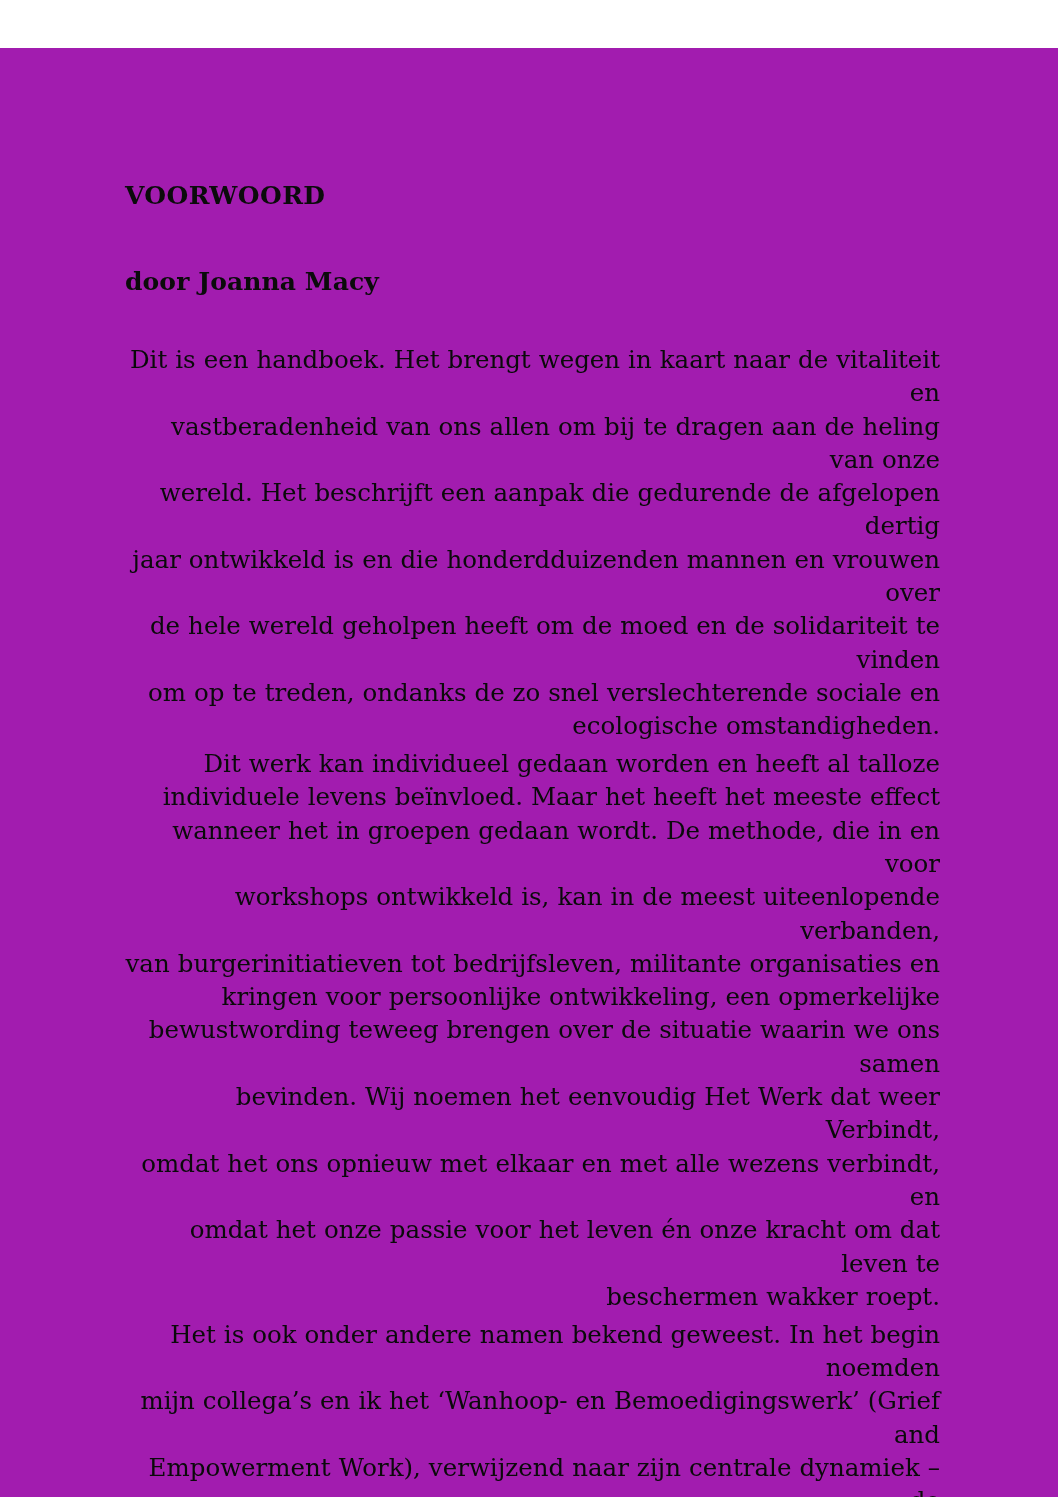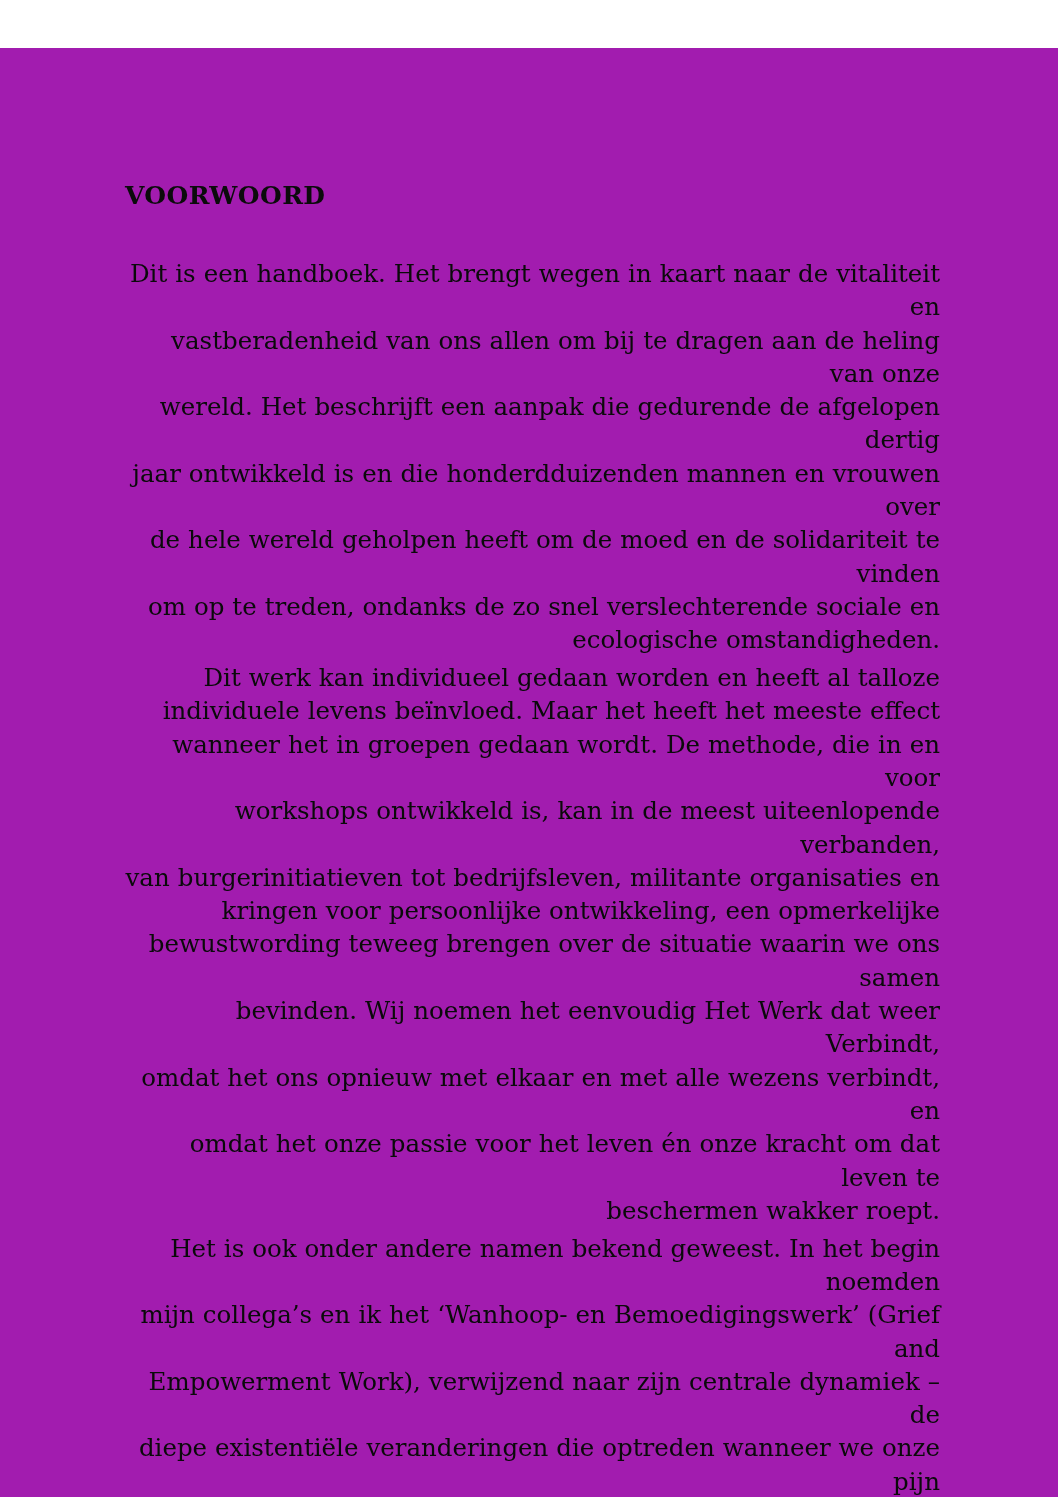--- a/index.html
+++ b/index.html
@@ -70,20 +70,21 @@
   }
 </style>
 </head>
 <body>
 
 <div class="page">
   <div class="content">
 
     <h1 class="doc-heading">VOORWOORD</h1>
 
+    <h2 class="doc-byline">door Joanna Macy</h2>
 
     <div class="body-block">
       <p class="doc-paragraph">Dit is een handboek. Het brengt wegen in kaart naar de vitaliteit en
 vastberadenheid van ons allen om bij te dragen aan de heling van onze
 wereld. Het beschrijft een aanpak die gedurende de afgelopen dertig
 jaar ontwikkeld is en die honderdduizenden mannen en vrouwen over
 de hele wereld geholpen heeft om de moed en de solidariteit te vinden
 om op te treden, ondanks de zo snel verslechterende sociale en
 ecologische omstandigheden.</p>
 

